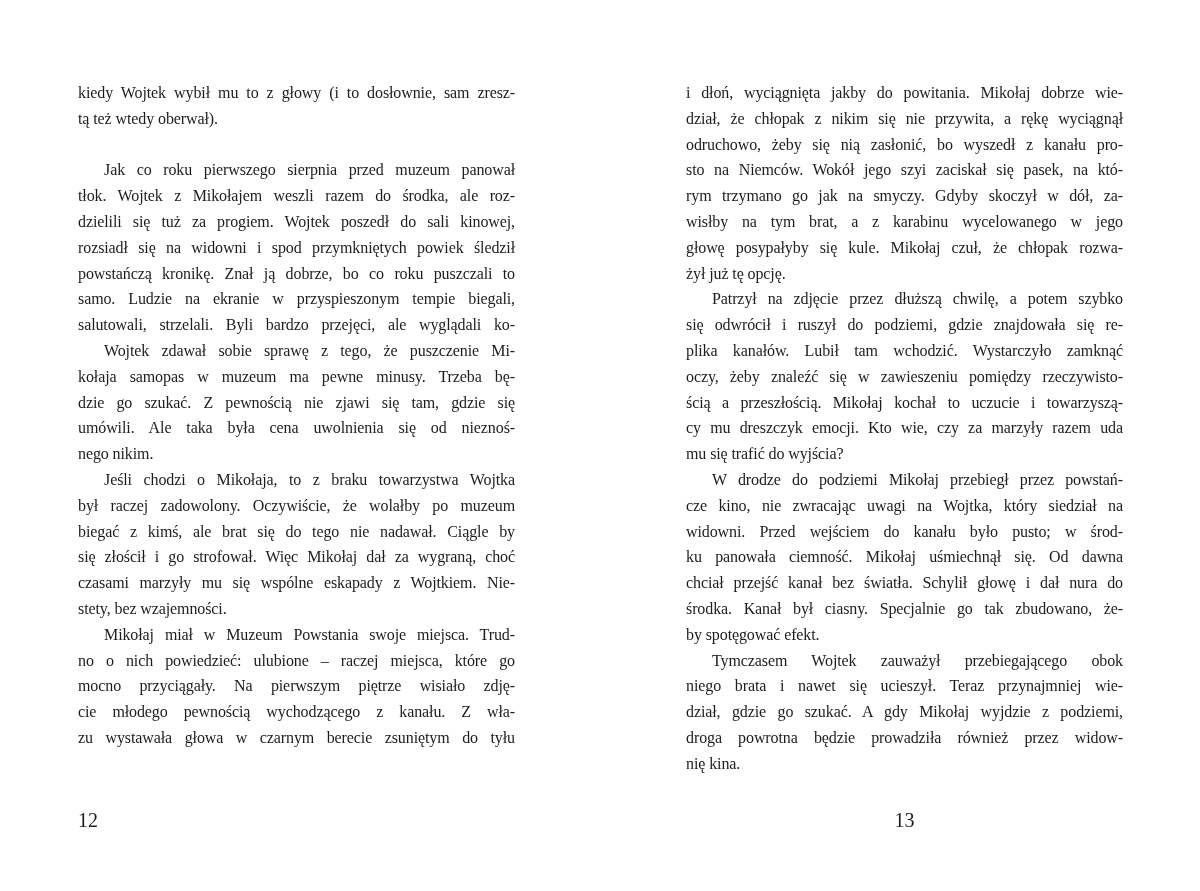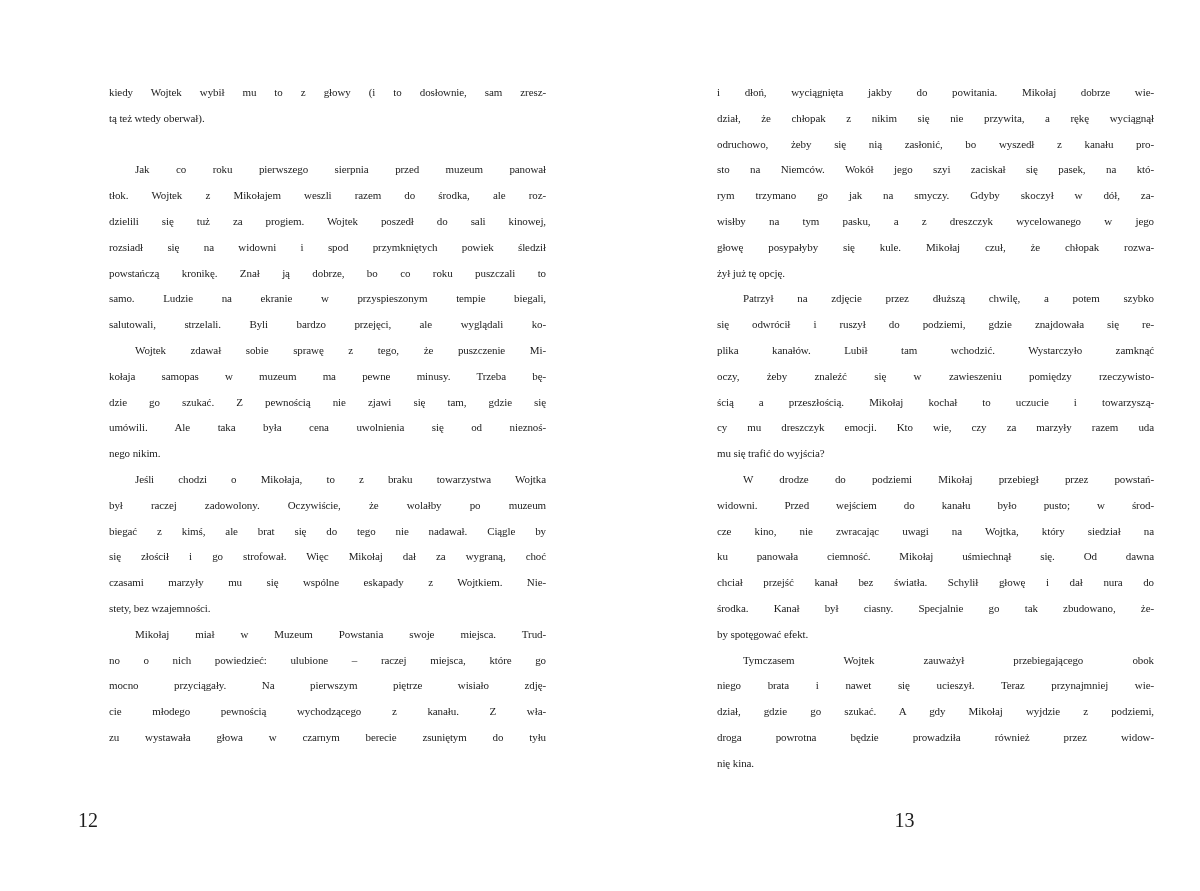--- a/index.html
+++ b/index.html
@@ -12,24 +12,23 @@
     position: relative;
     background: #ffffff;
     font-family: "Liberation Serif", "DejaVu Serif", serif;
     color: #1c1c1c;
     overflow: hidden;
   }
   .book-page {
     position: absolute;
     top: 80px;
     width: 437px;
-    font-size: 11px;
+    font-size: 16px;
     letter-spacing: -0.1px;
     line-height: 25.8px;
-    margin-left: 31px;
   }
   .book-page.left  { left: 78px; }
   .book-page.right { left: 686px; }
 
   .paragraph { margin: 0; }
   .paragraph.scene-break { margin-top: 25.8px; }
 
   .line {
     text-align: justify;
     text-align-last: justify;
@@ -91,37 +90,37 @@
     </div>
   </div>
 
 <div class="book-page right">
     <div class="paragraph">
       <div class="line">i dłoń, wyciągnięta jakby do powitania. Mikołaj dobrze wie-</div>
       <div class="line">dział, że chłopak z nikim się nie przywita, a rękę wyciągnął</div>
       <div class="line">odruchowo, żeby się nią zasłonić, bo wyszedł z kanału pro-</div>
       <div class="line">sto na Niemców. Wokół jego szyi zaciskał się pasek, na któ-</div>
       <div class="line">rym trzymano go jak na smyczy. Gdyby skoczył w dół, za-</div>
-      <div class="line">wisłby na tym pasku, a z dreszczyk wycelowanego w jego</div>
+      <div class="line">wisłby na tym brat, a z karabinu wycelowanego w jego</div>
       <div class="line">głowę posypałyby się kule. Mikołaj czuł, że chłopak rozwa-</div>
       <div class="line line-last">żył już tę opcję.</div>
     </div>
     <div class="paragraph indent">
       <div class="line">Patrzył na zdjęcie przez dłuższą chwilę, a potem szybko</div>
       <div class="line">się odwrócił i ruszył do podziemi, gdzie znajdowała się re-</div>
       <div class="line">plika kanałów. Lubił tam wchodzić. Wystarczyło zamknąć</div>
       <div class="line">oczy, żeby znaleźć się w zawieszeniu pomiędzy rzeczywisto-</div>
       <div class="line">ścią a przeszłością. Mikołaj kochał to uczucie i towarzyszą-</div>
       <div class="line">cy mu dreszczyk emocji. Kto wie, czy za marzyły razem uda</div>
       <div class="line line-last">mu się trafić do wyjścia?</div>
     </div>
     <div class="paragraph indent">
       <div class="line">W drodze do podziemi Mikołaj przebiegł przez powstań-</div>
+      <div class="line">cze kino, nie zwracając uwagi na Wojtka, który siedział na</div>
       <div class="line">widowni. Przed wejściem do kanału było pusto; w środ-</div>
-      <div class="line">cze kino, nie zwracając uwagi na Wojtka, który siedział na</div>
       <div class="line">ku panowała ciemność. Mikołaj uśmiechnął się. Od dawna</div>
       <div class="line">chciał przejść kanał bez światła. Schylił głowę i dał nura do</div>
       <div class="line">środka. Kanał był ciasny. Specjalnie go tak zbudowano, że-</div>
       <div class="line line-last">by spotęgować efekt.</div>
     </div>
     <div class="paragraph indent">
       <div class="line">Tymczasem Wojtek zauważył przebiegającego obok</div>
       <div class="line">niego brata i nawet się ucieszył. Teraz przynajmniej wie-</div>
       <div class="line">dział, gdzie go szukać. A gdy Mikołaj wyjdzie z podziemi,</div>
       <div class="line">droga powrotna będzie prowadziła również przez widow-</div>

